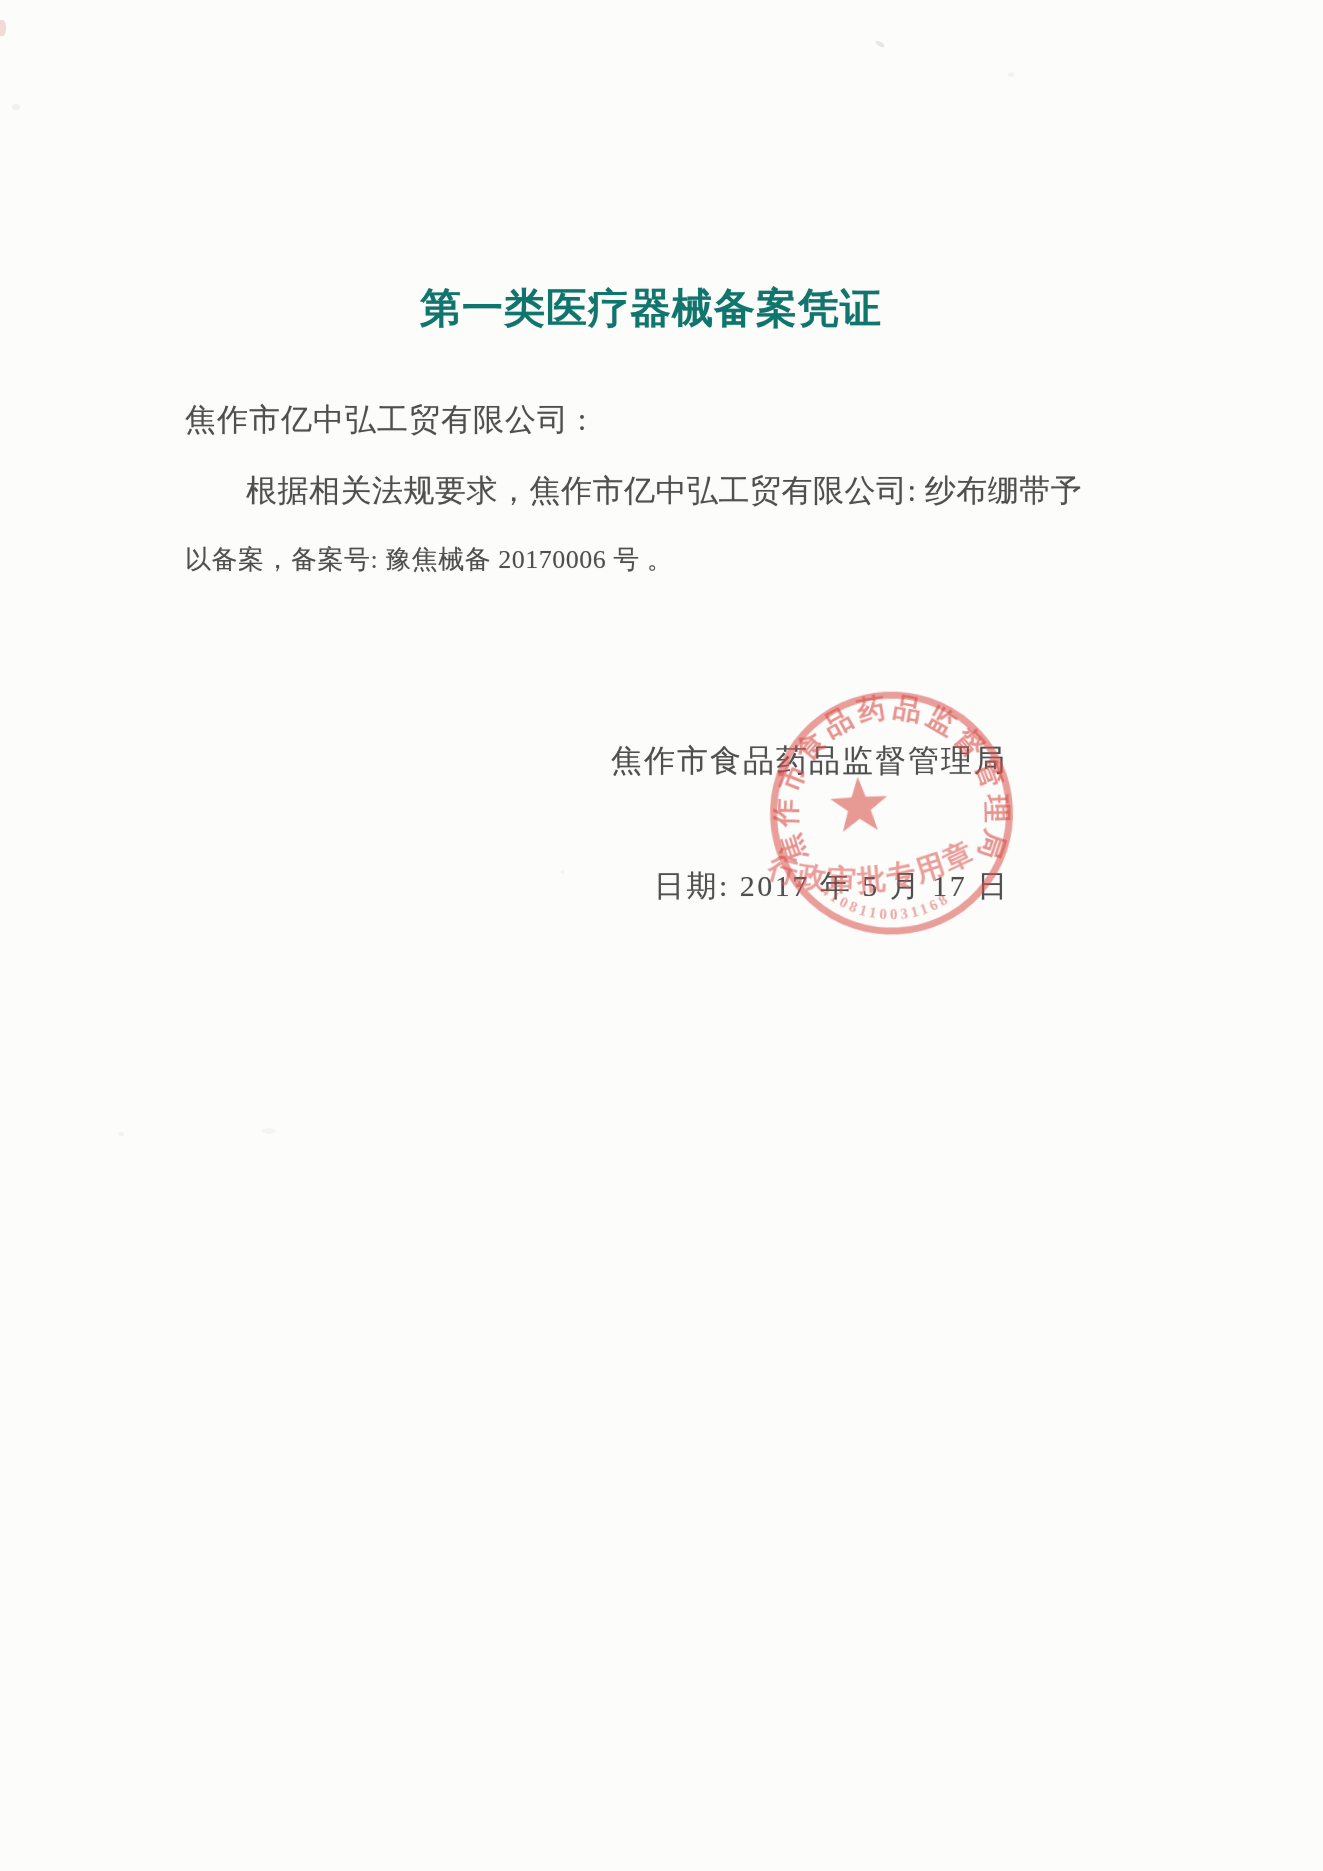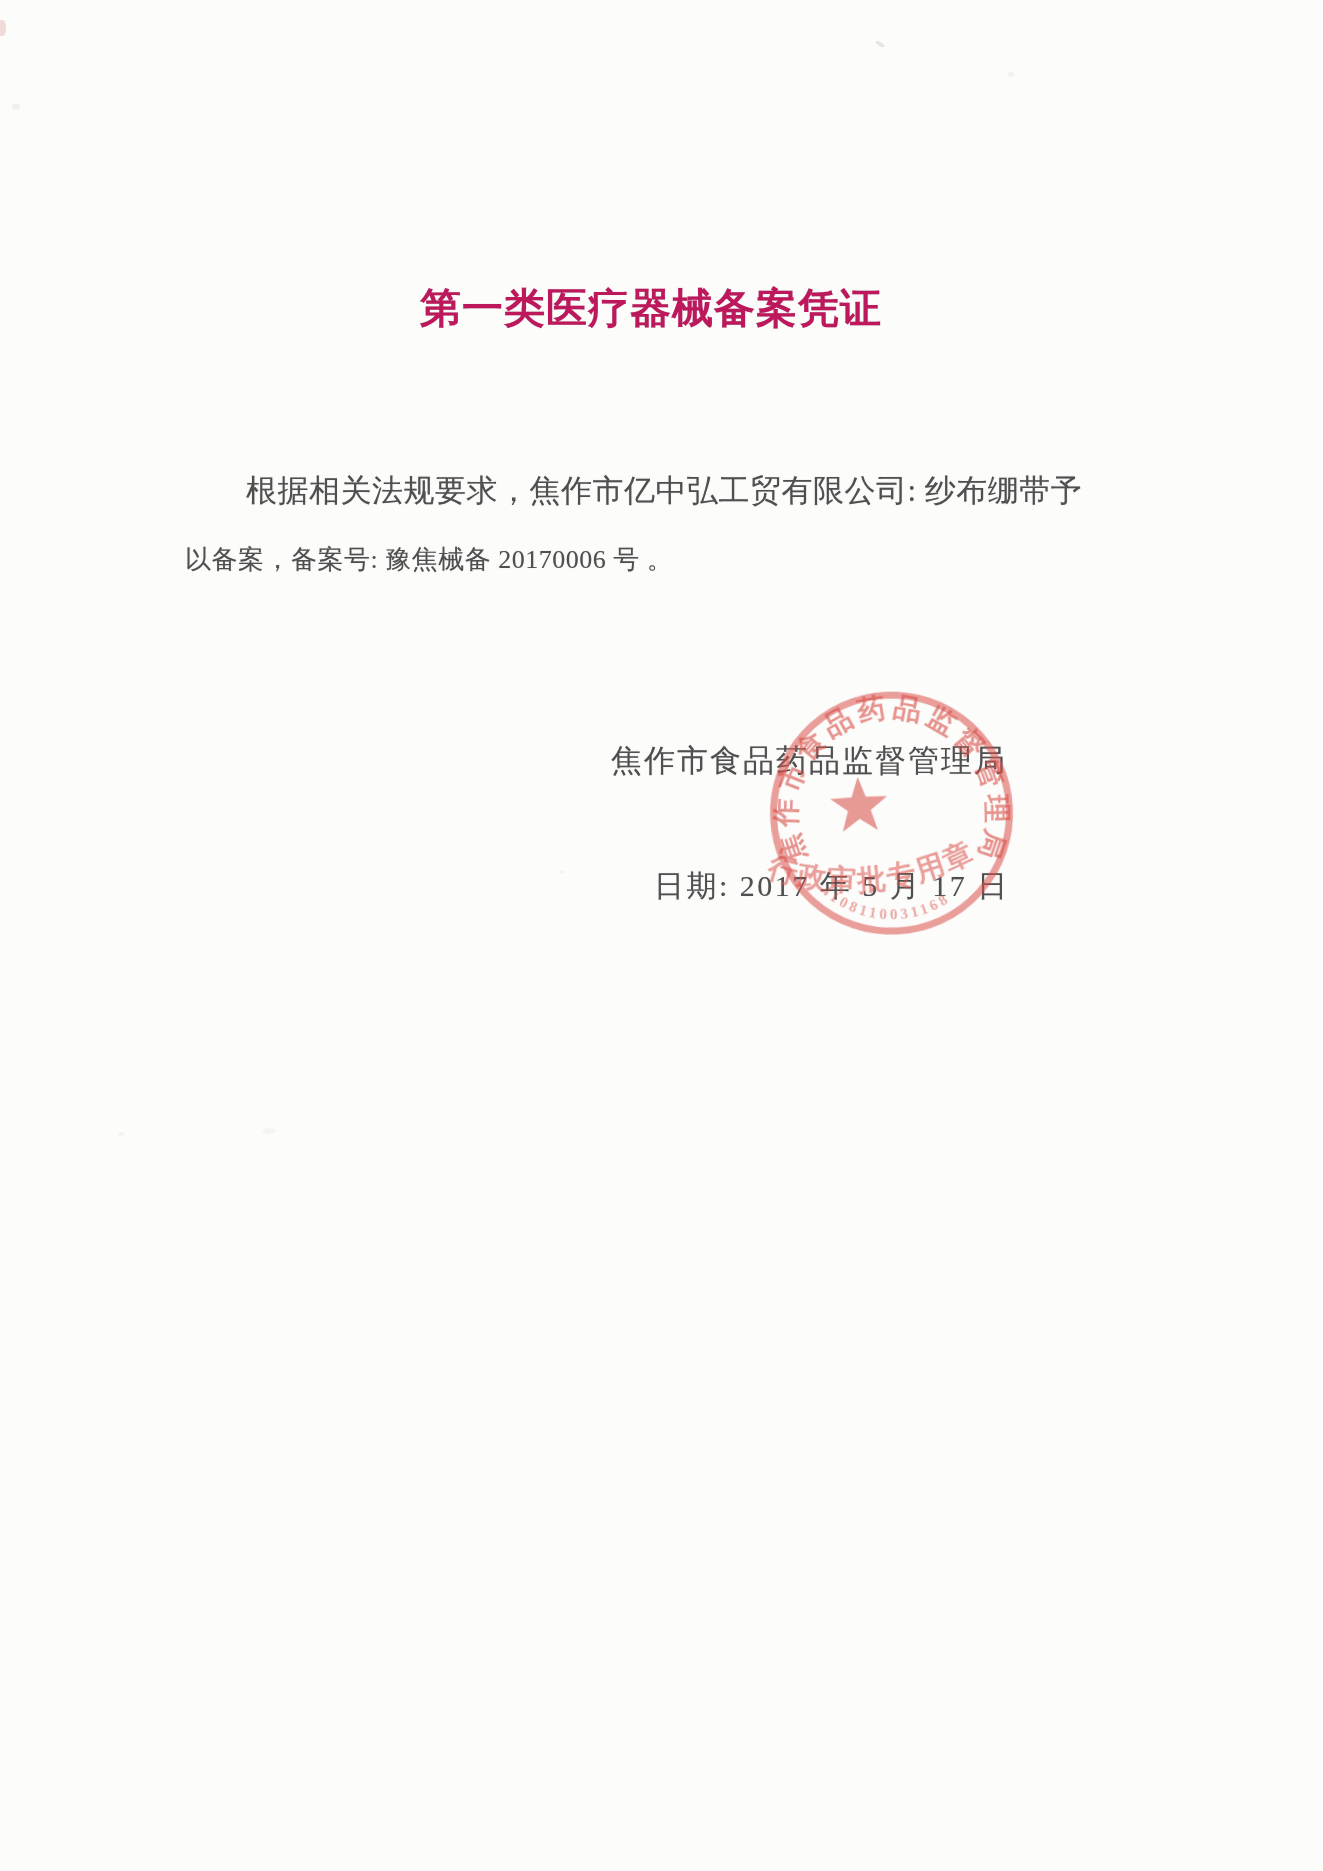--- a/index.html
+++ b/index.html
@@ -18,21 +18,21 @@
   .txt {
     position: absolute;
     color: #4f4f4f;
     white-space: nowrap;
     text-shadow: 0 0 1px rgba(90,90,90,0.35);
   }
   .title {
     left: 420px; top: 281px;
     font-family: "Liberation Sans", "DejaVu Sans", sans-serif;
     font-size: 41px; font-weight: 700;
-    color: #be185d;
+    color: #0f766e;
     letter-spacing: 1px;
   }
   .addressee { left: 185px; top: 399px; font-size: 31px; letter-spacing: 1px; }
   .body1     { left: 246px; top: 470px; font-size: 31px; letter-spacing: 0.5px; }
   .body2     { left: 185px; top: 542px; font-size: 26px; letter-spacing: 0.5px; }
   .issuer    { left: 611px; top: 740px; font-size: 31px; letter-spacing: 2px; }
   .dateline  { left: 654px; top: 866px; font-size: 30px; letter-spacing: 2.5px; }
 
   .stamp {
     position: absolute; left: 744px; top: 682px;
@@ -50,20 +50,21 @@
   .speck { position: absolute; border-radius: 50%; background: #9a9a9a; }
   .speck.pink { background: #dd9a94; border-radius: 0 60% 60% 0; }
 </style>
 </head>
 <body>
 
 <div class="page">
 
   <div class="txt title">第一类医疗器械备案凭证</div>
 
+  <div class="txt addressee">焦作市亿中弘工贸有限公司 :</div>
 
   <div class="txt body1">根据相关法规要求，焦作市亿中弘工贸有限公司: 纱布绷带予</div>
 
   <div class="txt body2">以备案，备案号: 豫焦械备 20170006 号 。</div>
 
   <div class="txt issuer">焦作市食品药品监督管理局</div>
 
   <div class="txt dateline">日期: 2017 年 5 月 17 日</div>
 
   <svg class="stamp" width="300" height="280" viewBox="0 0 300 280" aria-hidden="true">

